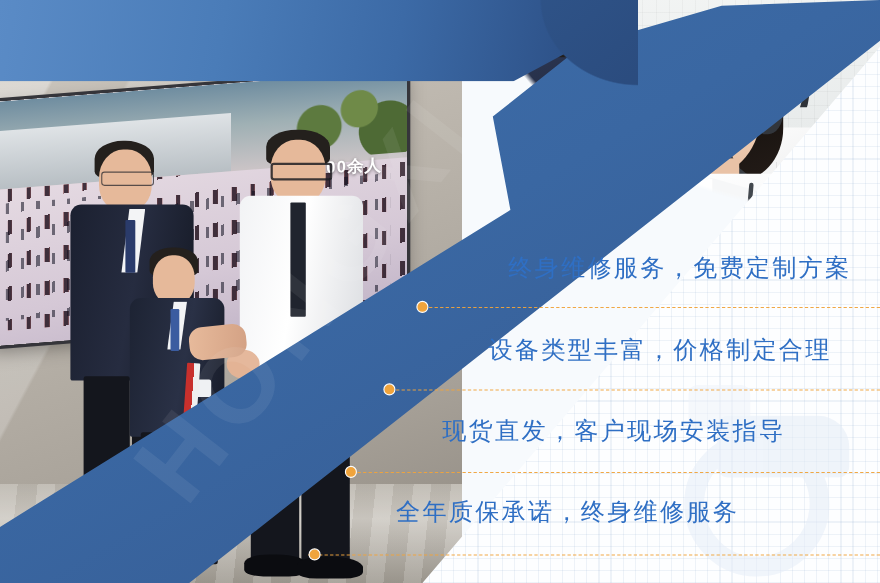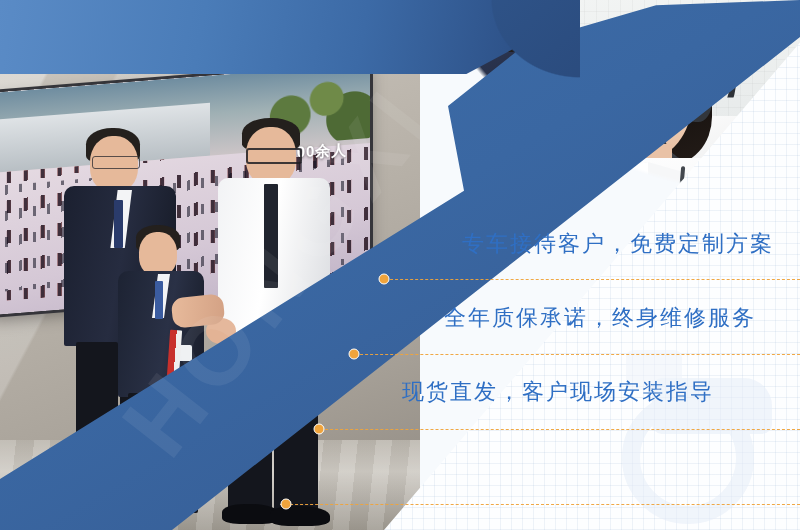--- a/index.html
+++ b/index.html
@@ -468,27 +468,30 @@
   <div class="blue-band">
     <div class="fill"></div>
     <div class="band-wm">HONGXING</div>
   </div>
 
   <div class="header"></div>
   <div class="header-curve"></div>
 
   <div class="features">
     <div class="feat-row">
-      <div class="feat-text">专车接待客户，免费定制方案</div>
+      <div class="feat-text">终身维修服务，免费定制方案</div>
+    </div>
+    <div class="feat-row">
+      <div class="feat-text">设备类型丰富，价格制定合理</div>
+    </div>
+    <div class="feat-row">
+      <div class="feat-text">现货直发，客户现场安装指导</div>
     </div>
     <div class="feat-row">
       <div class="feat-text">全年质保承诺，终身维修服务</div>
-    </div>
-    <div class="feat-row">
-      <div class="feat-text">现货直发，客户现场安装指导</div>
     </div>
 
     <div class="divider" id="div1"></div>
     <div class="divider" id="div2"></div>
     <div class="divider" id="div3"></div>
     <div class="divider" id="div4"></div>
 
     <div class="dot" id="dot1"></div>
     <div class="dot" id="dot2"></div>
     <div class="dot" id="dot3"></div>

